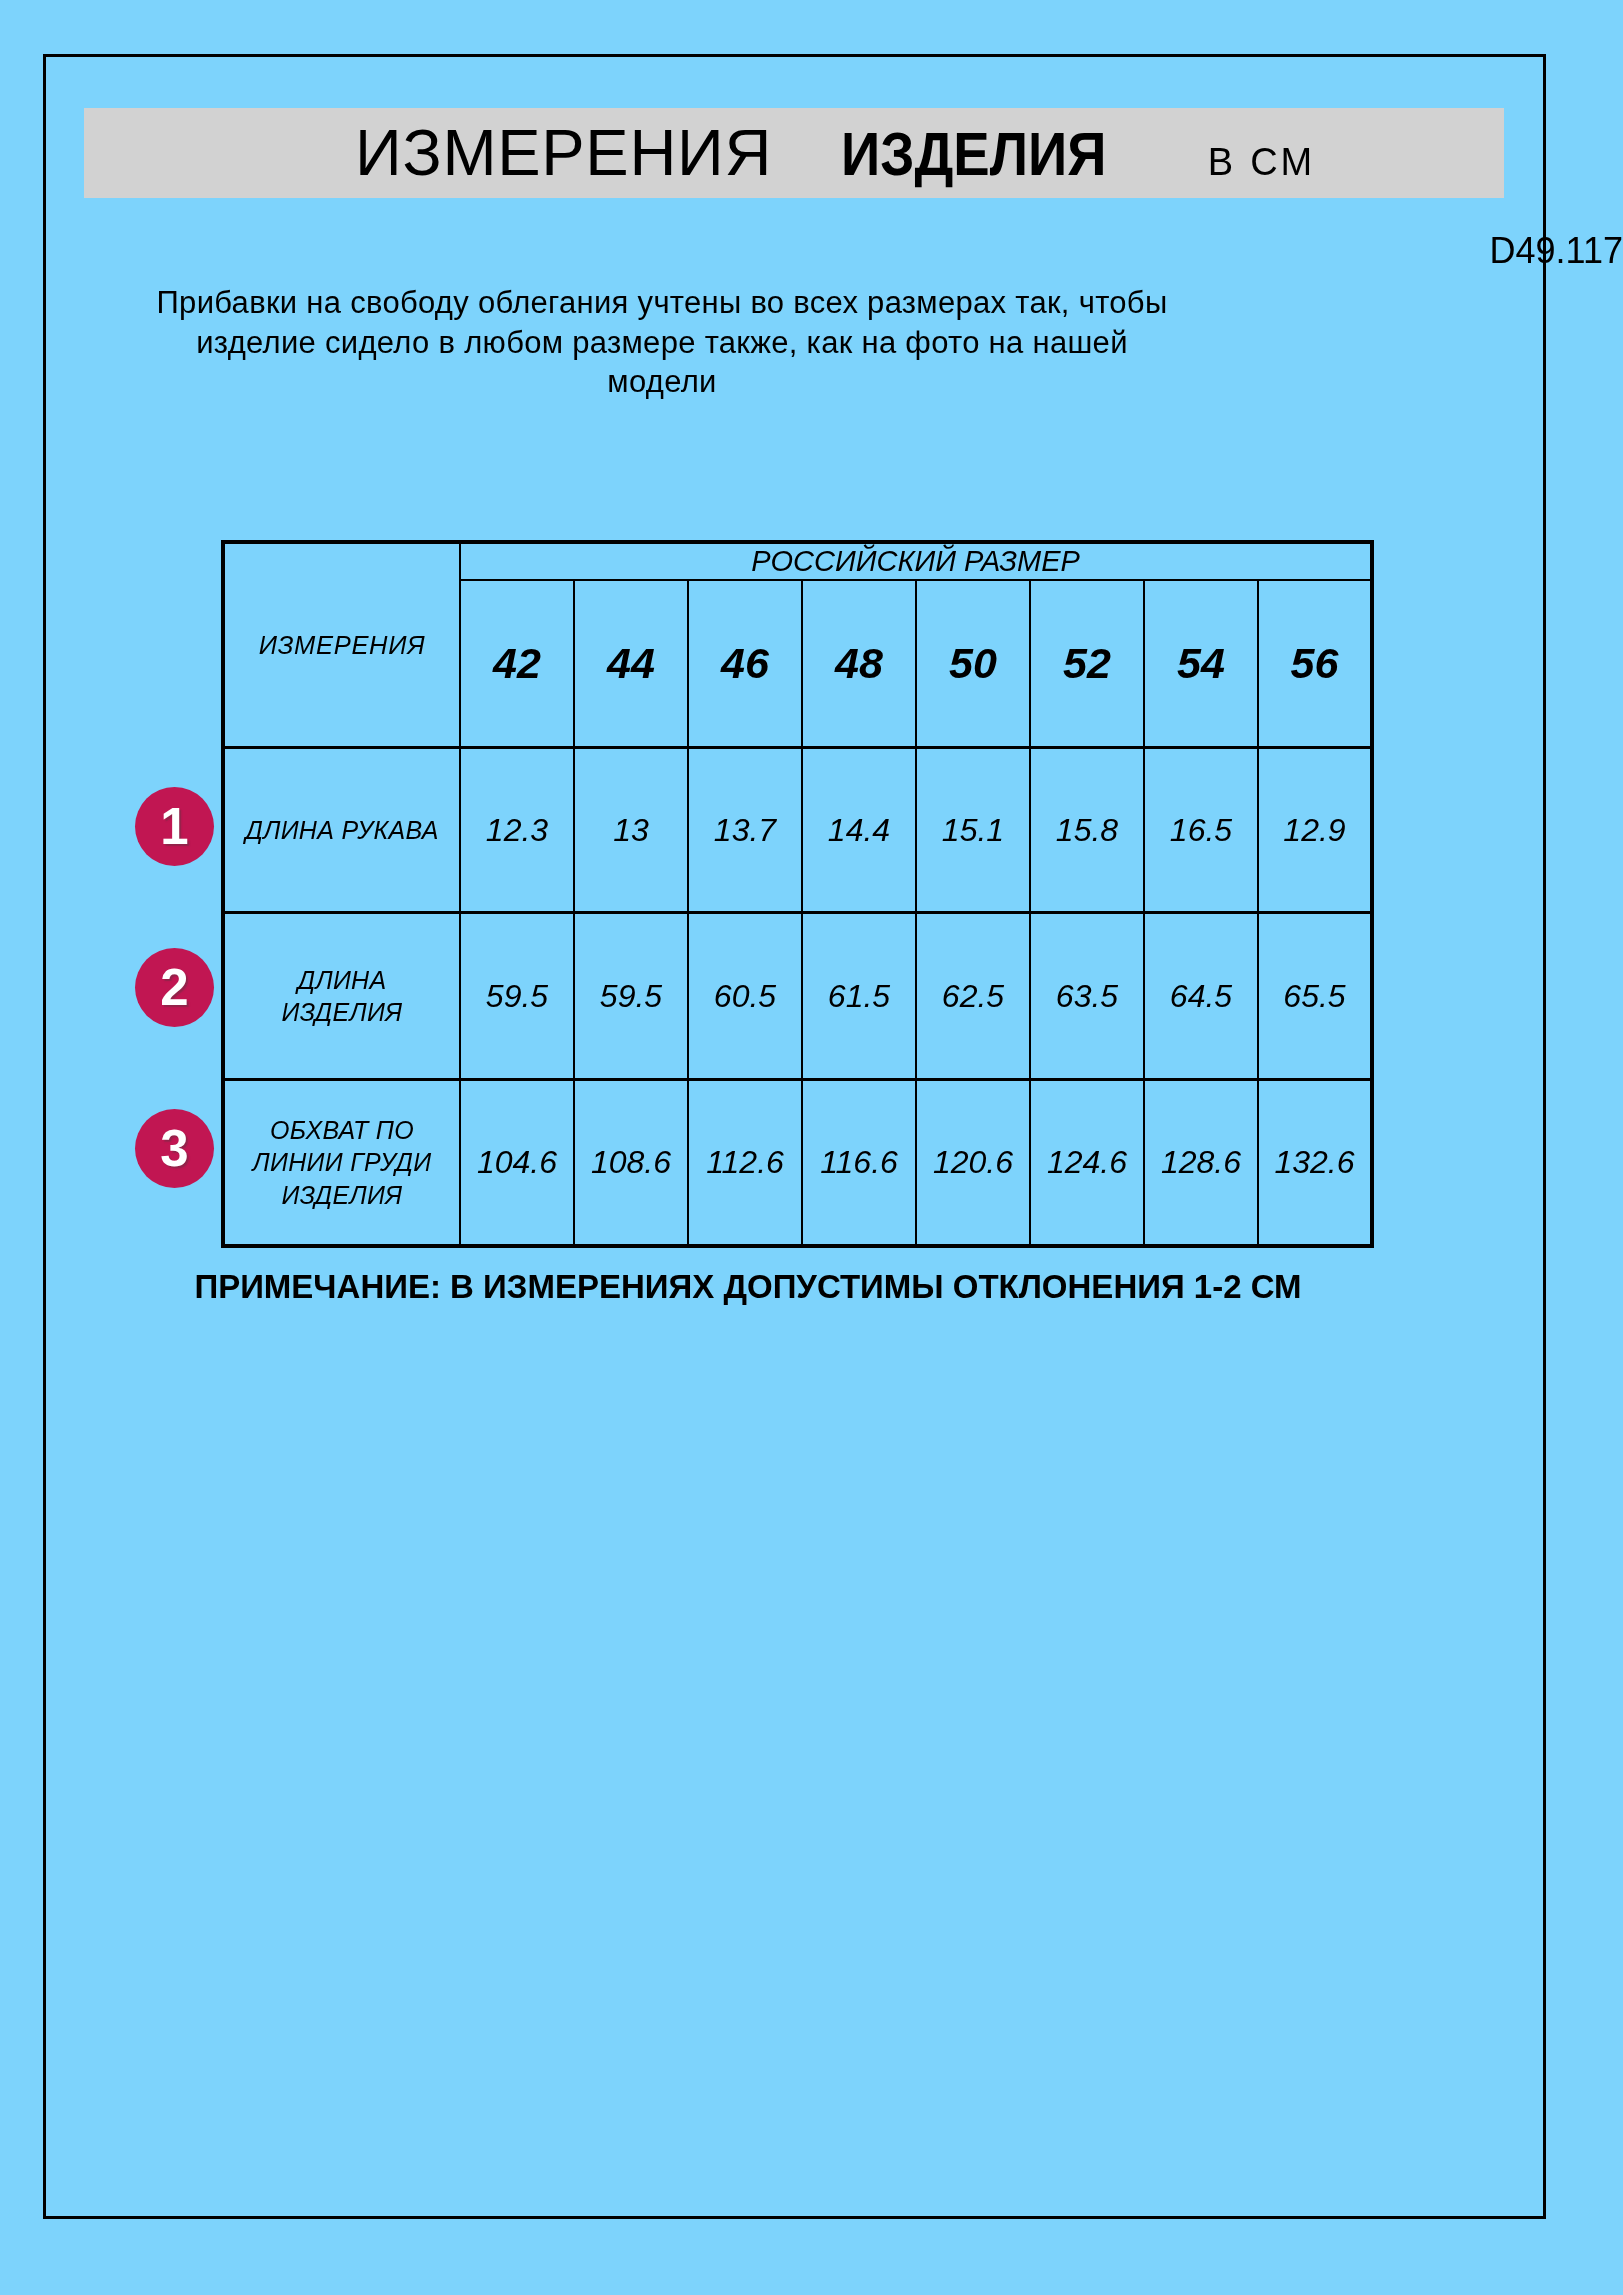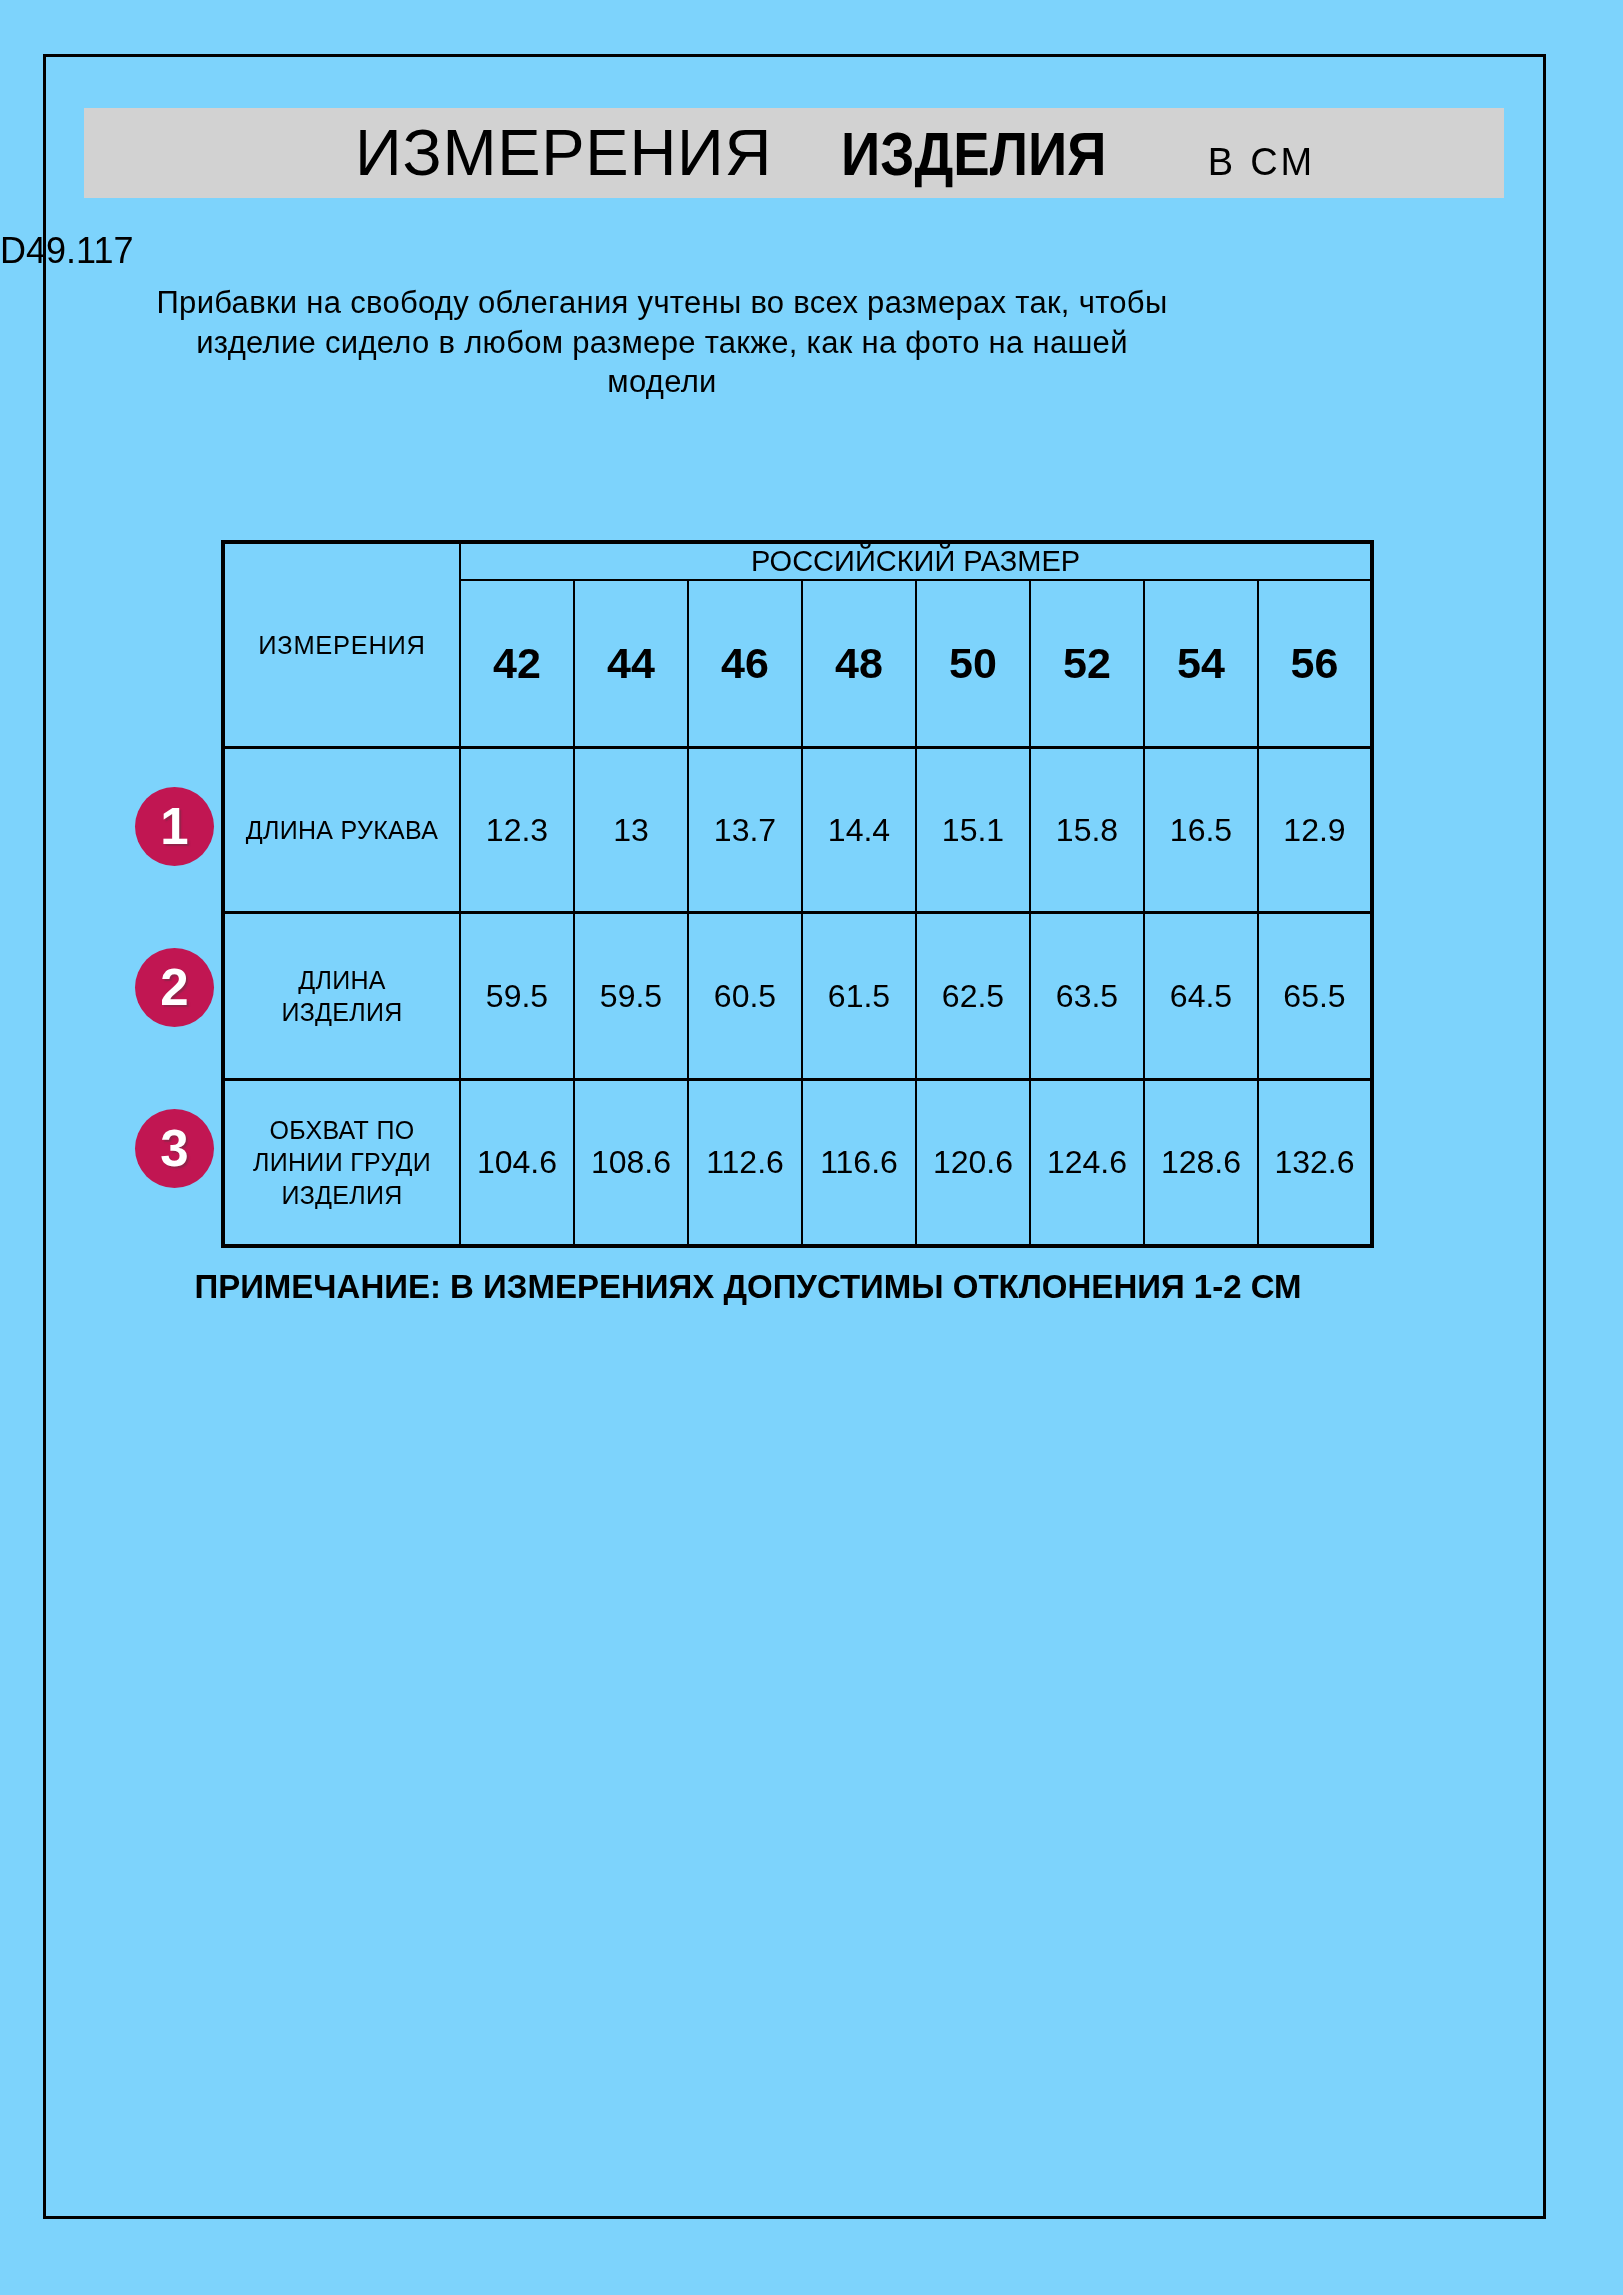--- a/index.html
+++ b/index.html
@@ -49,21 +49,21 @@
     font-size: 38px;
     font-weight: 400;
     margin-left: 65px;
     letter-spacing: 3.3px;
     white-space: nowrap;
   }
   .model-code {
     position: absolute;
     left: 0; top: 230px;
     width: 1623px;
-    text-align: left;
+    text-align: right;
     font-size: 36px;
     font-weight: 400;
   }
   .fit-note {
     position: absolute;
     left: 0; top: 283px;
     width: 1324px;
     text-align: center;
     font-size: 31px;
     font-weight: 400;
@@ -77,20 +77,21 @@
     border-collapse: collapse;
     table-layout: fixed;
     border: 4.6px solid #000000;
   }
   .size-table td {
     border: 2px solid #000000;
     text-align: center;
     vertical-align: middle;
     padding: 0;
     overflow: hidden;
+    font-style: italic;
   }
   tr.group-row td { height: 35px; }
   tr.group-row td.group-header { font-size: 29px; line-height: 1; border-bottom: 2.6px solid #000000; }
   td.corner-header { font-size: 25.5px; letter-spacing: 0.7px; }
   tr.sizes-row td { height: 165px; font-size: 43px; font-weight: 700; }
   tr.data-row td { border-top: 3.9px solid #000000; }
   tr.data-row-1 td { height: 162px; }
   tr.data-row-2 td { height: 164px; }
   tr.data-row-3 td { height: 163px; }
   td.row-label {

